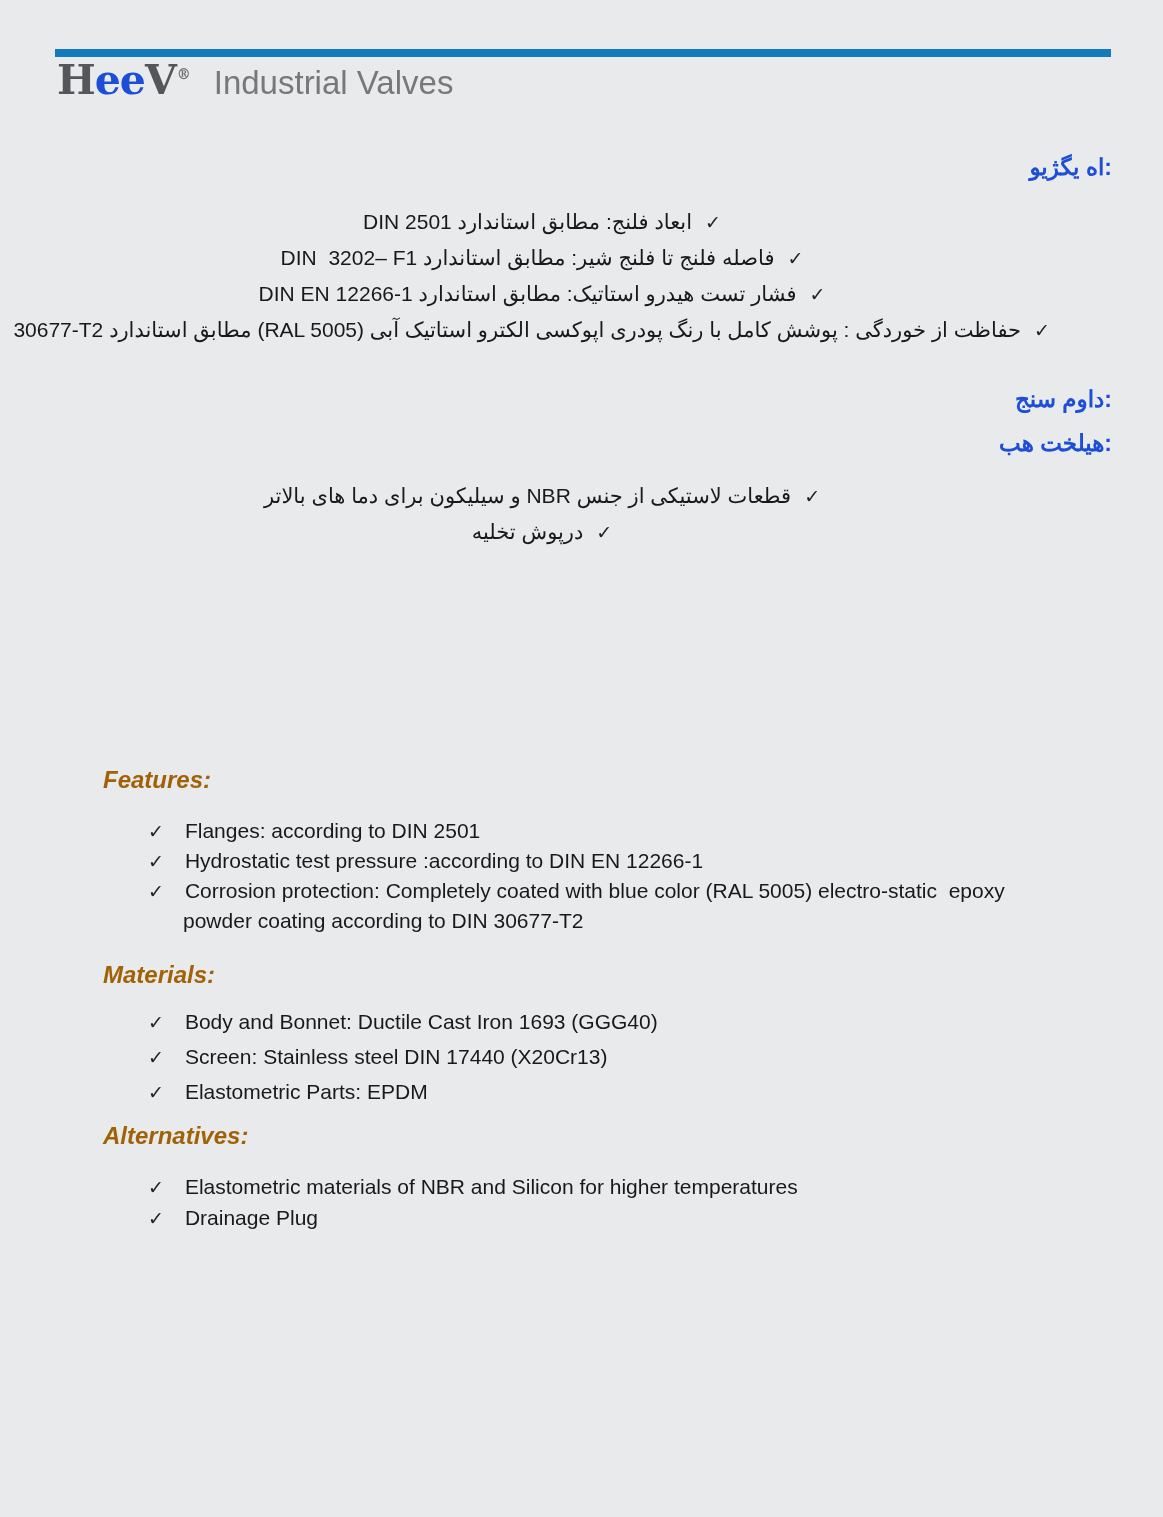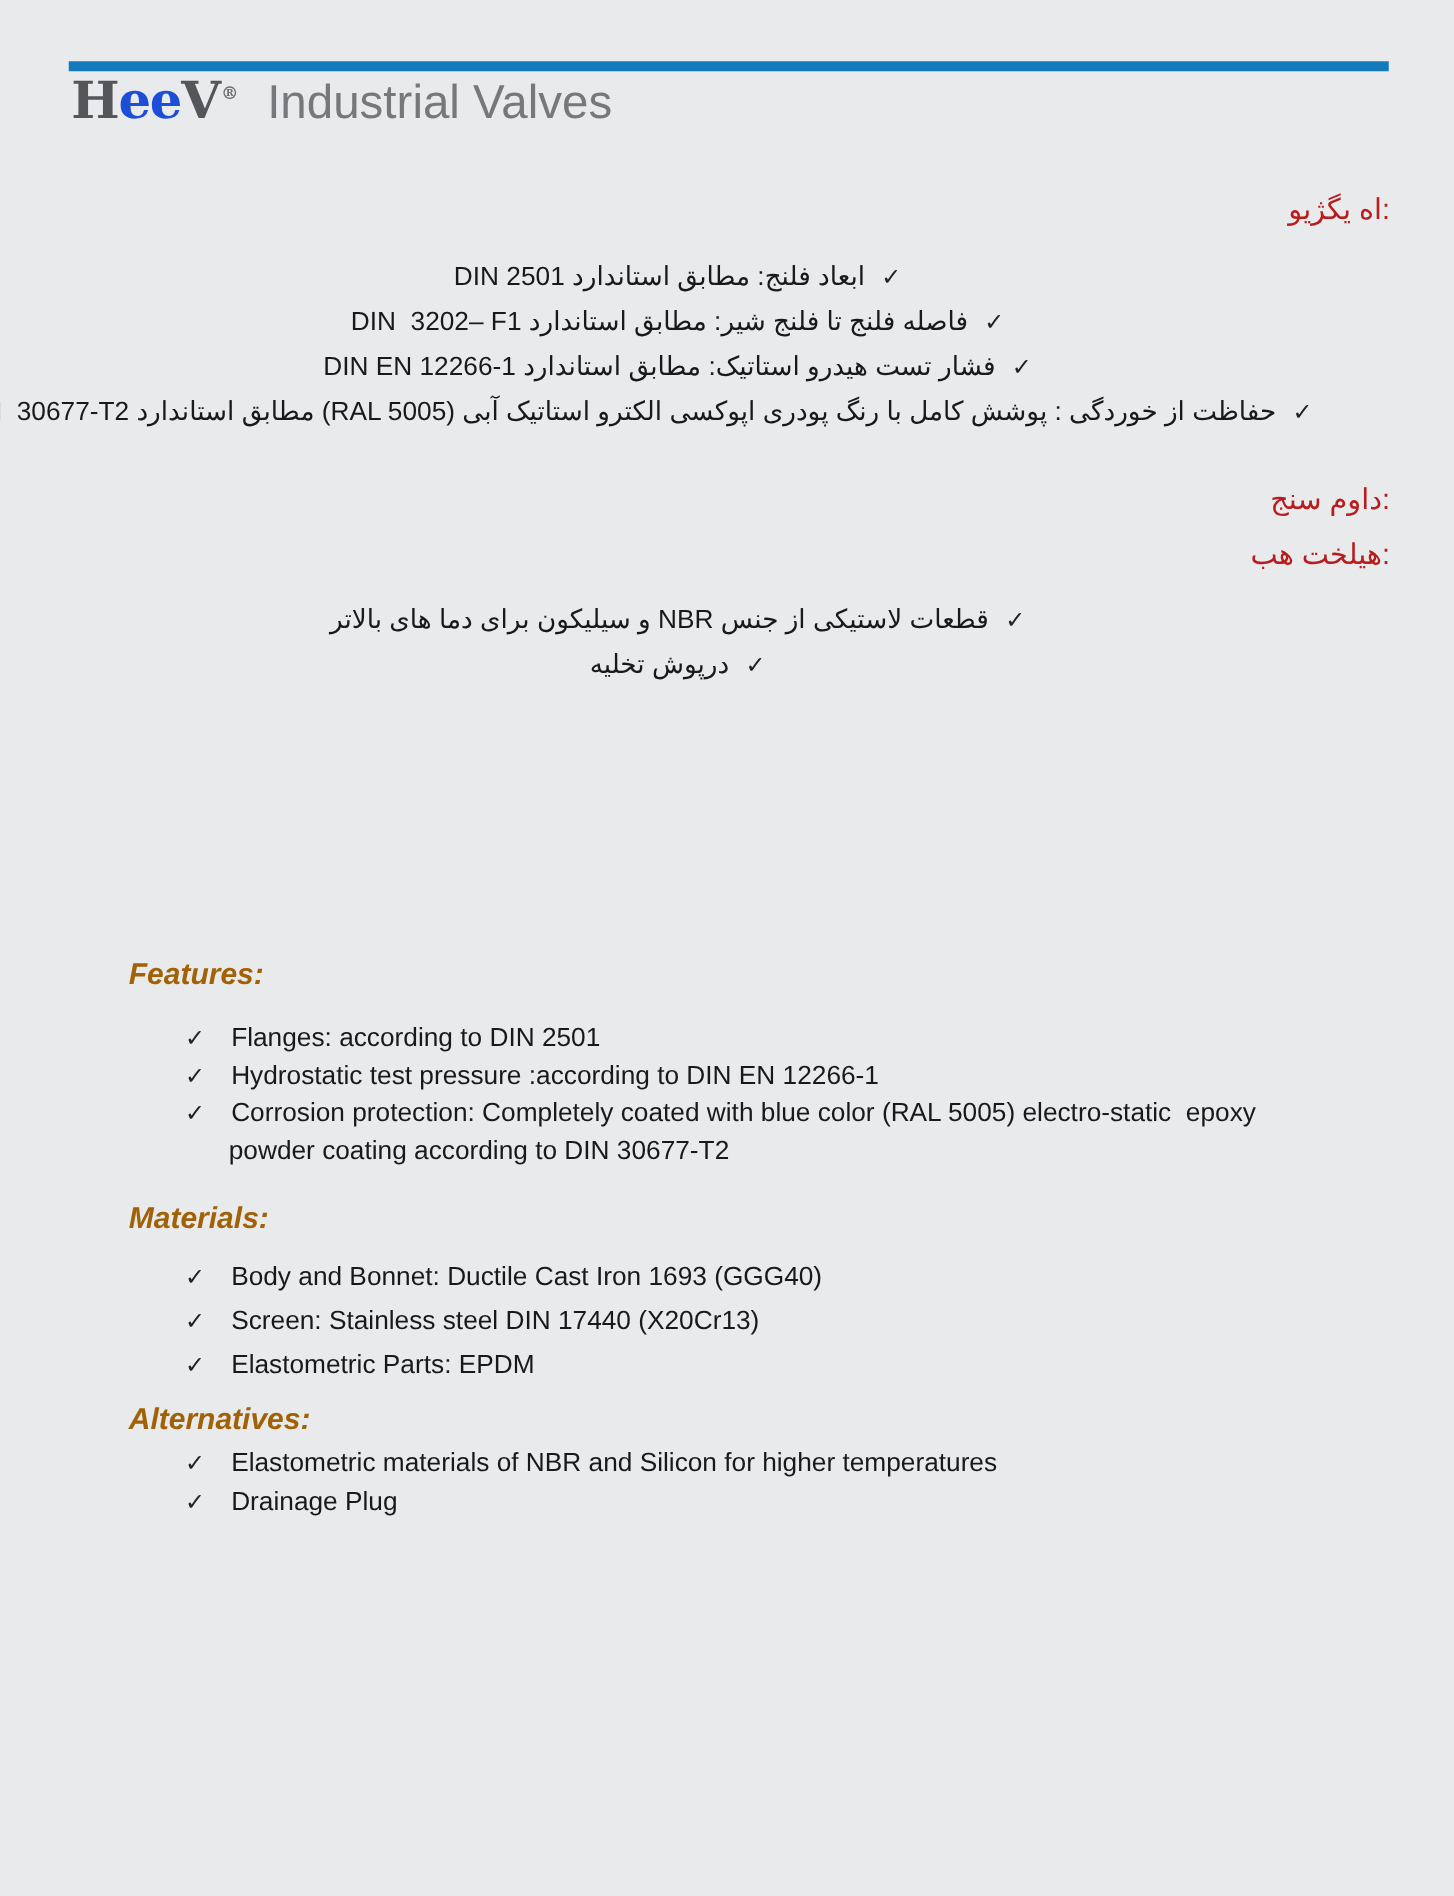--- a/index.html
+++ b/index.html
@@ -15,26 +15,26 @@
   
   .top-rule { position:absolute; left:55px; top:49px; width:1056px; height:8px; background:#157abc; }
   .logo-row { position:absolute; left:57px; top:58px; display:flex; align-items:baseline; }
   .brand {
     font-family:"DejaVu Serif", serif; font-weight:bold;
     font-size:41px; letter-spacing:-1px; color:#55565a; line-height:1.1;
     white-space:nowrap;
   }
   .brand .ee { color:#1d4ed8; }
   .brand .reg { font-size:14px; color:#6b6c6f; vertical-align:super; font-weight:bold; margin-left:1px; }
-  .subtitle { font-size:38px; color:#77787b; margin-left:24px; white-space:nowrap; }
+  .subtitle { font-size:33px; color:#77787b; margin-left:24px; white-space:nowrap; }
 
   
   .fa-block { position:absolute; top:152px; right:51px; left:30px; text-align:right; }
   .fa-heading {
-    margin:0; font-size:23px; line-height:30px; font-weight:normal; color:#b91c1c;
+    margin:0; font-size:23px; line-height:30px; font-weight:bold; color:#1d4ed8;
     direction:ltr; unicode-bidi:bidi-override; 
     white-space:pre;
   }
   .fa-list { margin:4px; padding:0; list-style:none;text-align:center; }
   .fa-list li { direction:rtl; white-space:pre; font-size:21px; color:#191919; }
   .fa-list .chk { font-size:19px; color:#222; margin-left:13px; }
   .s1 .fa-list { margin-top:22px; padding-right:58px; }
   .s1 .fa-list li { line-height:35px; }
   .s2 { margin-top:36px; }
   .s2 .fa-list { margin-top:20px; padding-right:58px; }
@@ -52,21 +52,21 @@
     padding-left:35px; text-indent:-35px; 
   }
   .en-list .chk { font-size:19px; color:#222; margin-right:21px; }
   .en-list .en-text { white-space:pre-wrap; }
   .e1 .en-list { margin-top:20px; }
   .e1 .en-list li { line-height:29px; }
   .e2 { margin-top:24px; }
   .e2 .en-list { margin-top:14px; }
   .e2 .en-list li { line-height:34px; }
   .e3 { margin-top:10px; }
-  .e3 .en-list { margin-top:4px; }
+  .e3 .en-list { margin-top:20px; }
   .e3 .en-list li { line-height:30px; }
 </style>
 </head>
 <body>
 
 <div id="page">
 
   <div class="top-rule"></div>
   <div class="logo-row">
     <div class="brand"><span>H</span><span class="ee">ee</span><span>V</span><span class="reg">®</span></div>

